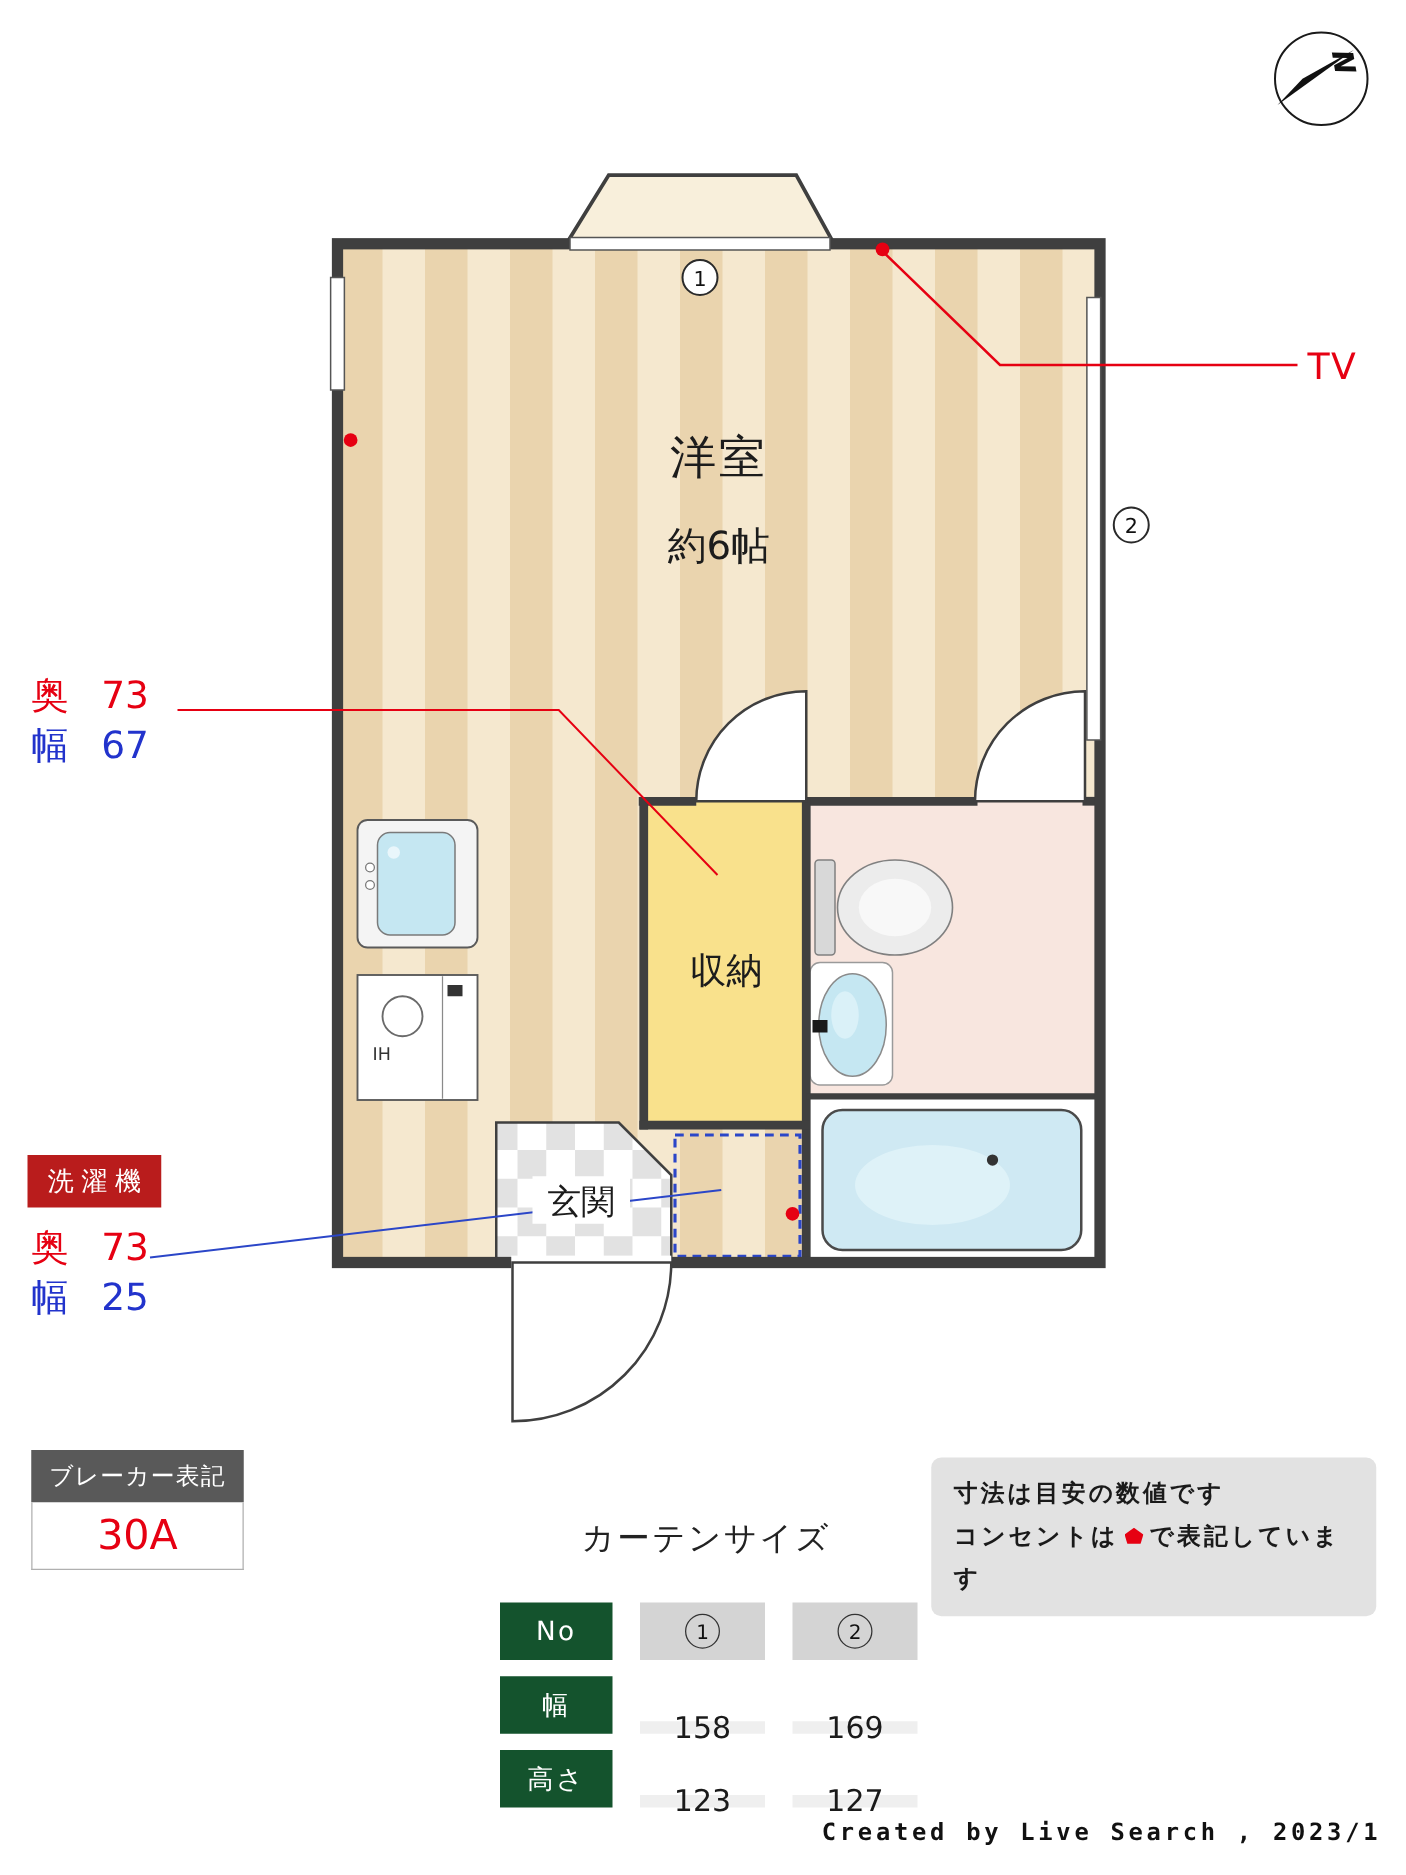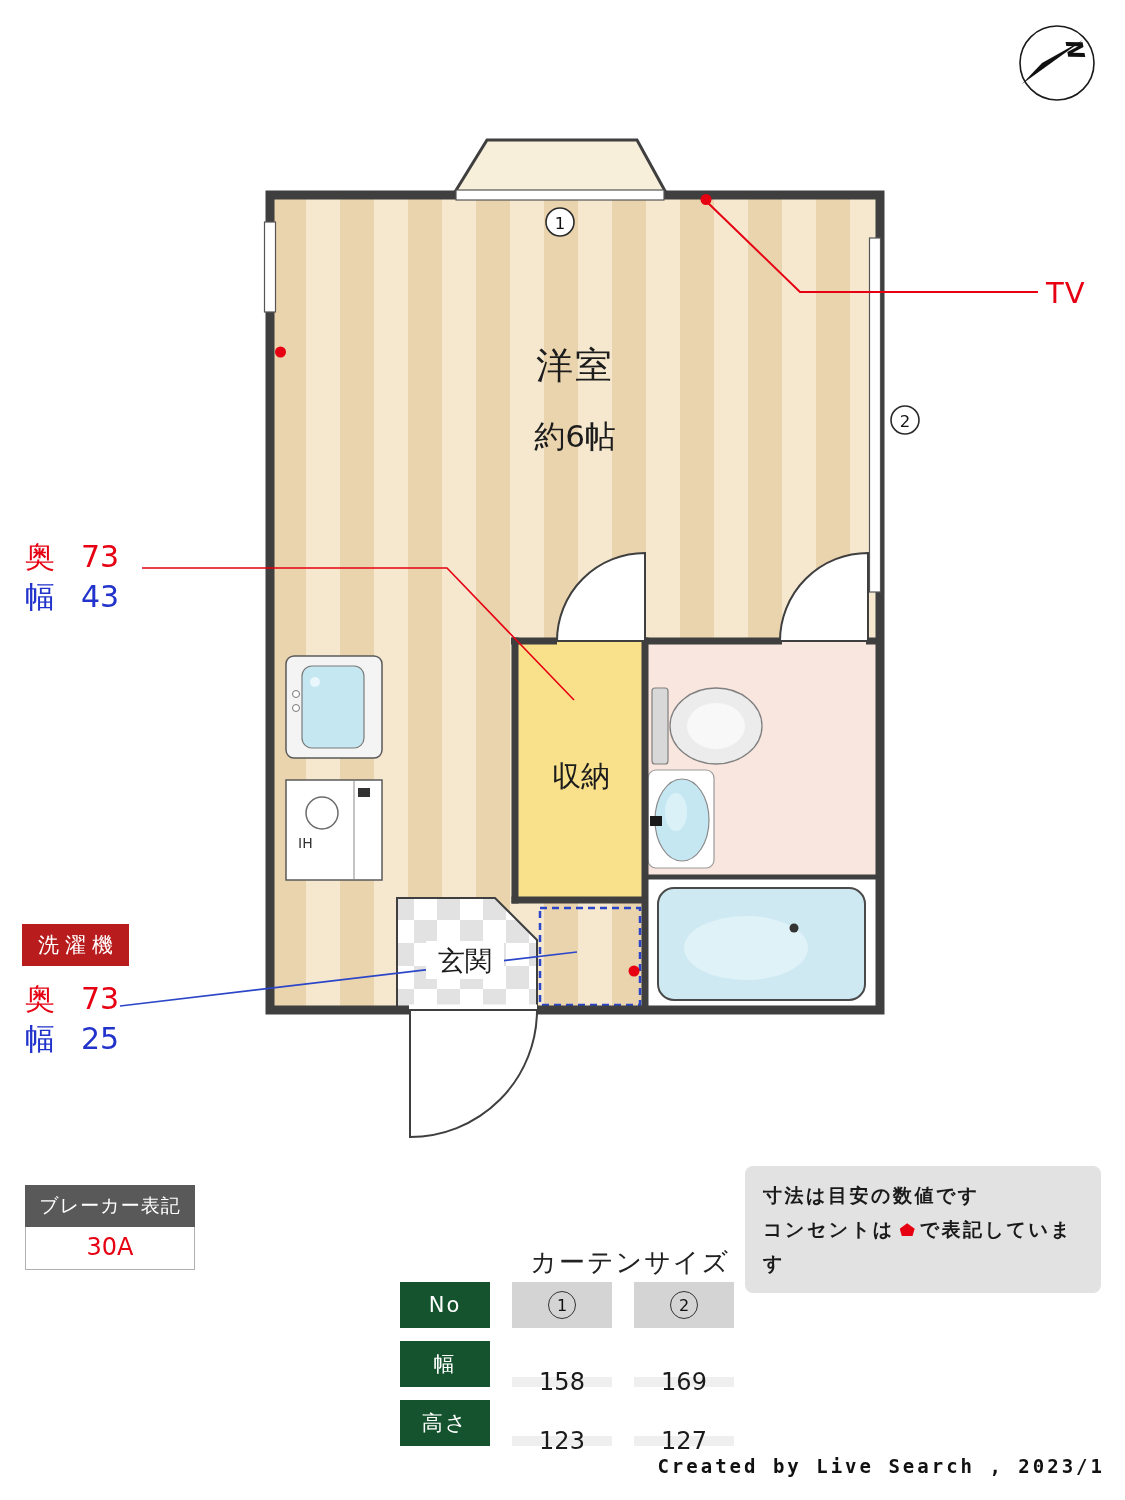--- a/index.html
+++ b/index.html
@@ -13,27 +13,27 @@
   .dim-row{display:flex;gap:26px;font-size:30px;line-height:34px;}
   .dim-red{color:#e60012;}
   .dim-blue{color:#2233cc;}
 
   .washer-badge{position:absolute;left:22px;top:924px;background:#b91c1c;color:#fff;
     font-size:21px;letter-spacing:6px;padding:7px 10px 7px 16px;}
 
   
   .breaker{position:absolute;left:25px;top:1160px;width:170px;}
   .breaker-head{background:#595959;color:#fff;text-align:center;font-size:19px;
-    letter-spacing:1px;padding:8px 0;margin-top:25px;}
+    letter-spacing:1px;padding:8px 0;}
   .breaker-body{background:#fff;border:1px solid #b0b0b0;border-top:none;text-align:center;
-    font-size:24px;color:#e60012;padding:6px 0 8px 0;}
-
-  
-  .curtain-title{position:absolute;left:400px;top:1213px;width:330px;text-align:right;
-    font-size:26px;letter-spacing:2px;color:#222;margin-top:32px;}
+    font-size:33px;color:#e60012;padding:6px 0 8px 0;}
+
+  
+  .curtain-title{position:absolute;left:400px;top:1213px;width:330px;text-align:center;
+    font-size:26px;letter-spacing:2px;color:#222;}
   .curtain-table{position:absolute;left:400px;top:1282px;display:grid;
     grid-template-columns:90px 100px 100px;grid-auto-rows:46px;column-gap:22px;row-gap:13px;}
   .cell{display:flex;align-items:center;justify-content:center;}
   .cell-label{background:#14532d;color:#fff;font-size:21px;letter-spacing:2px;}
   .cell-head{background:#d4d4d4;}
   .cell-val{background:#efefef;font-size:24px;color:#1a1a1a;margin-top:36px;}
   .circle-num{display:inline-flex;align-items:center;justify-content:center;
     width:26px;height:26px;border:1.5px solid #333;border-radius:50%;
     font-size:16px;color:#111;background:transparent;}
 
@@ -160,21 +160,21 @@
     </g>
   </svg>
 
   <div class="dim-block" style="left:25px;top:540px;">
     <div class="dim-row dim-red">
       <span>奥</span>
       <span>73</span>
     </div>
     <div class="dim-row dim-blue">
       <span>幅</span>
-      <span>43</span>
+      <span>67</span>
     </div>
   </div>
 
   <div class="washer-badge">洗濯機</div>
   <div class="dim-block" style="left:25px;top:982px;">
     <div class="dim-row dim-red">
       <span>奥</span>
       <span>73</span>
     </div>
     <div class="dim-row dim-blue">

